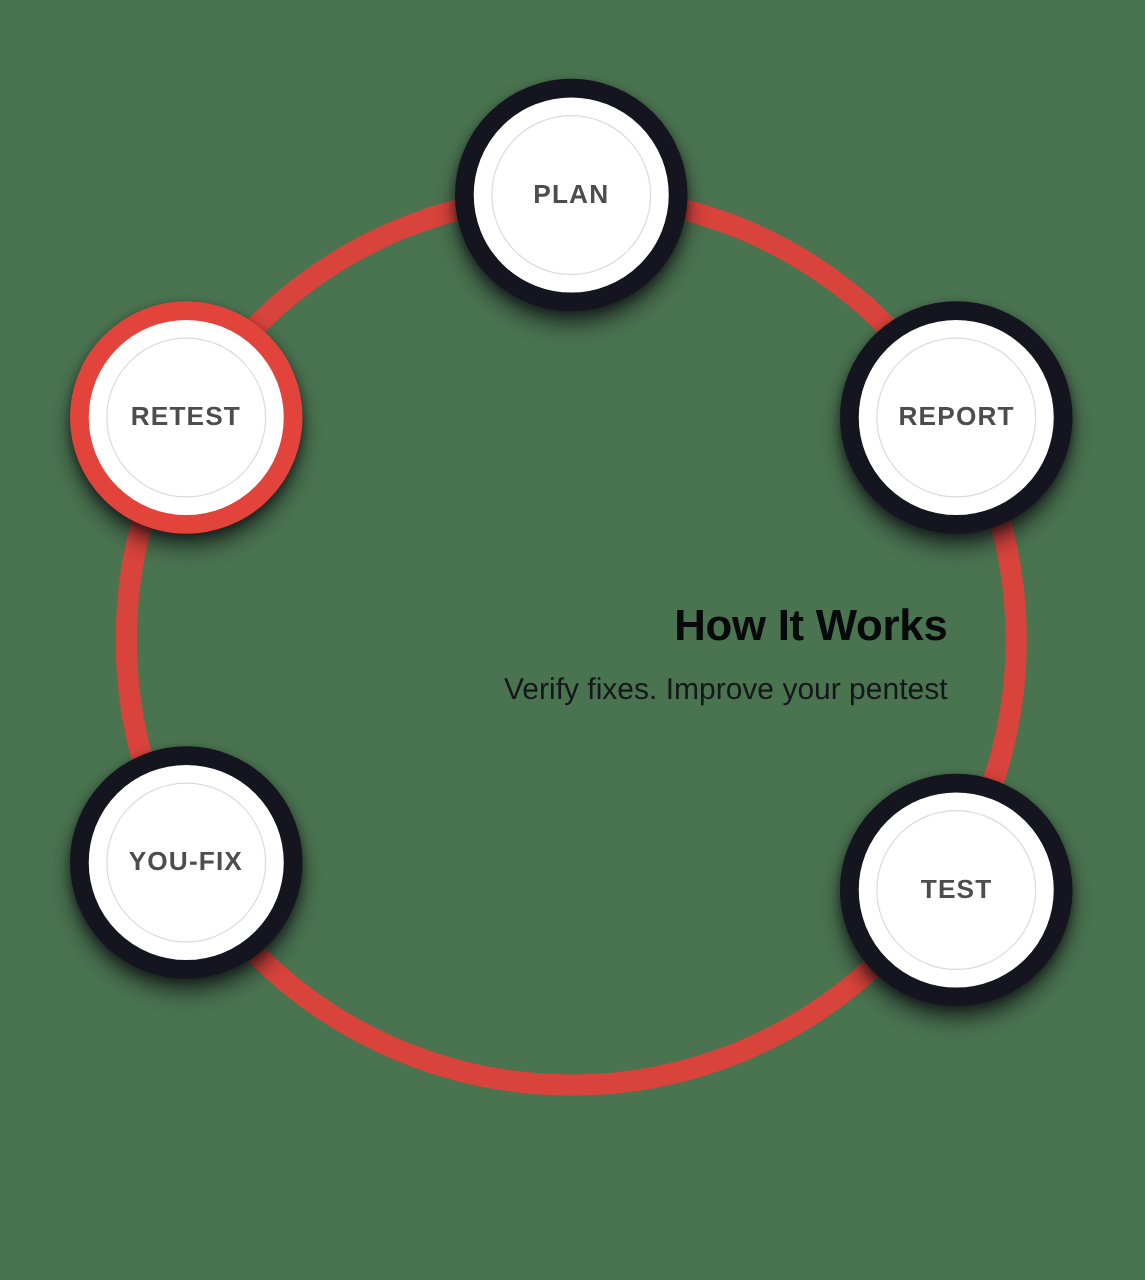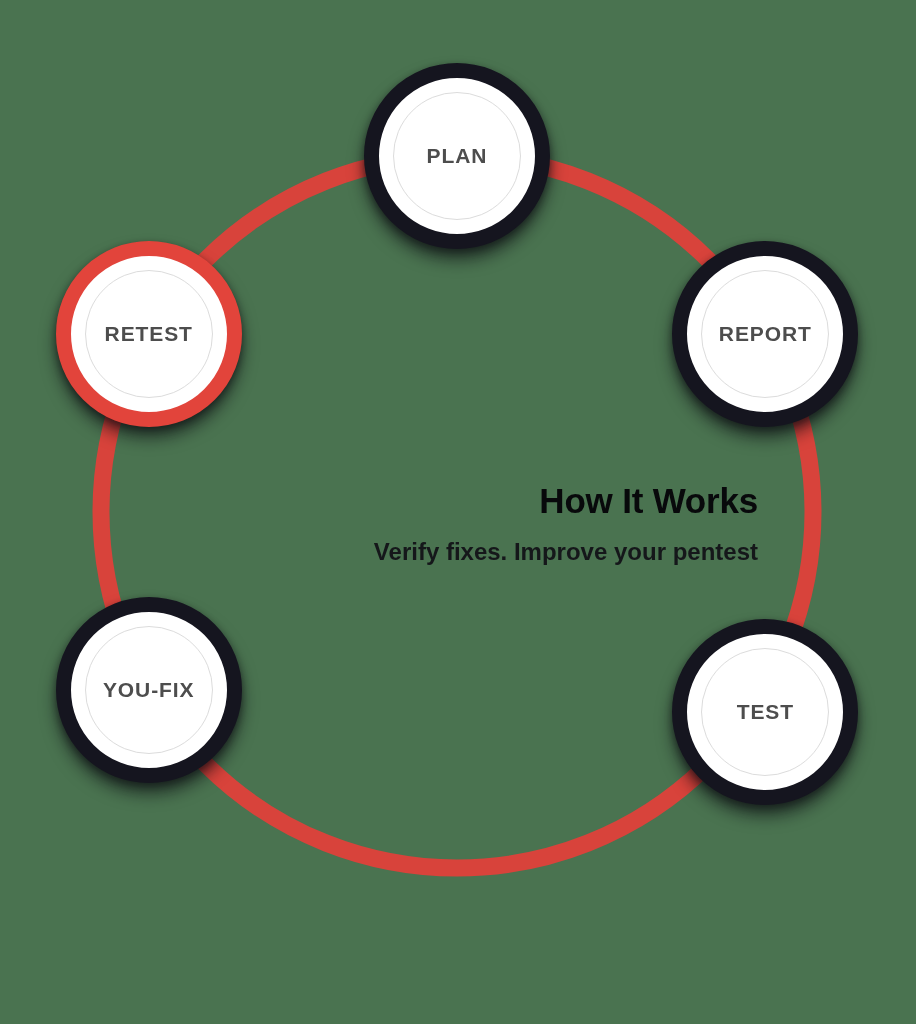--- a/index.html
+++ b/index.html
@@ -39,21 +39,21 @@
   .center-title {
     font-size: 35px;
     font-weight: bold;
     color: #08090b;
     letter-spacing: -0.2px;
     line-height: 1.1;
     margin: 0 0 14px 0;
   }
   .center-sub {
     font-size: 24px;
-    font-weight: 700;
+    font-weight: 400;
     color: #15171a;
     line-height: 1.42;
     margin: 0;
     padding: 0;
     list-style: none;
   }
   .center-sub li { display: block; }
 
   
   .node {

